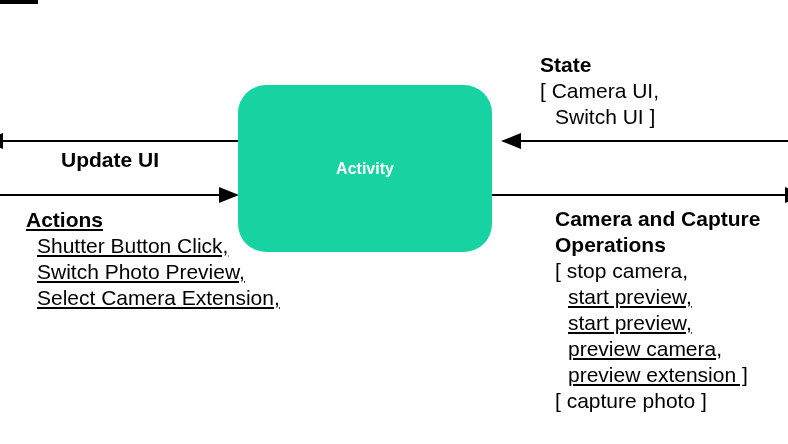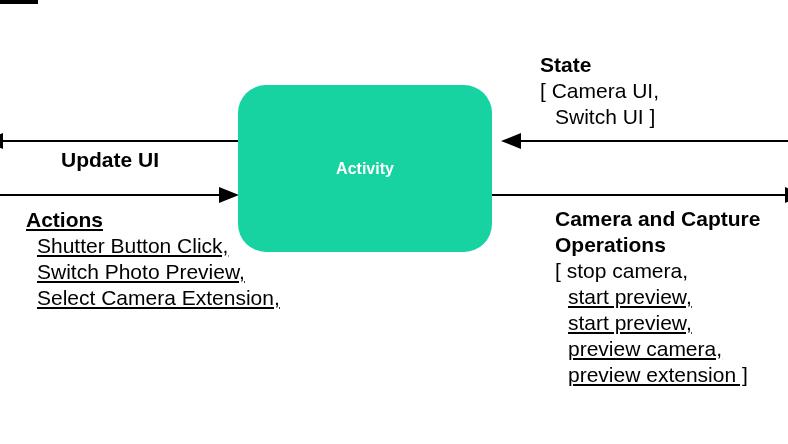--- a/index.html
+++ b/index.html
@@ -64,15 +64,16 @@
   <div class="tri tri-right" style="left:785px; top:187px;"></div>
 
   <div class="block" style="left:534px; top:206px;margin-left:21px;">
     <div class="bold">Camera and Capture</div>
     <div class="bold">Operations</div>
     <div>[ stop camera,</div>
     <div class="indent13">start preview,</div>
     <div class="indent13">start preview,</div>
     <div class="indent13">preview camera,</div>
     <div class="indent13">preview extension ]</div>
+    <div>[ capture photo ]</div>
   </div>
 
 </div>
 
 </body></html>

